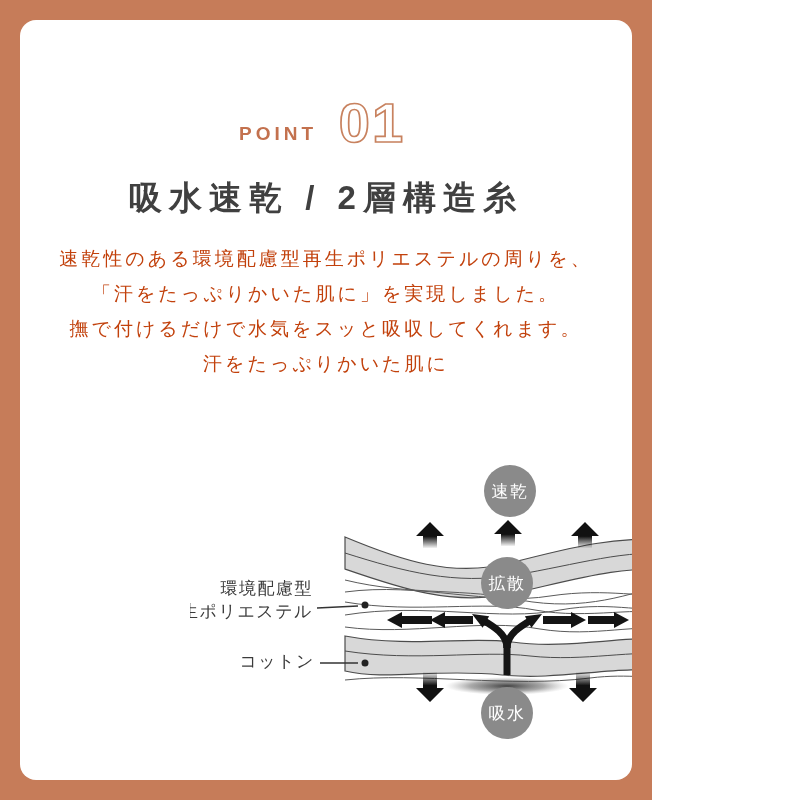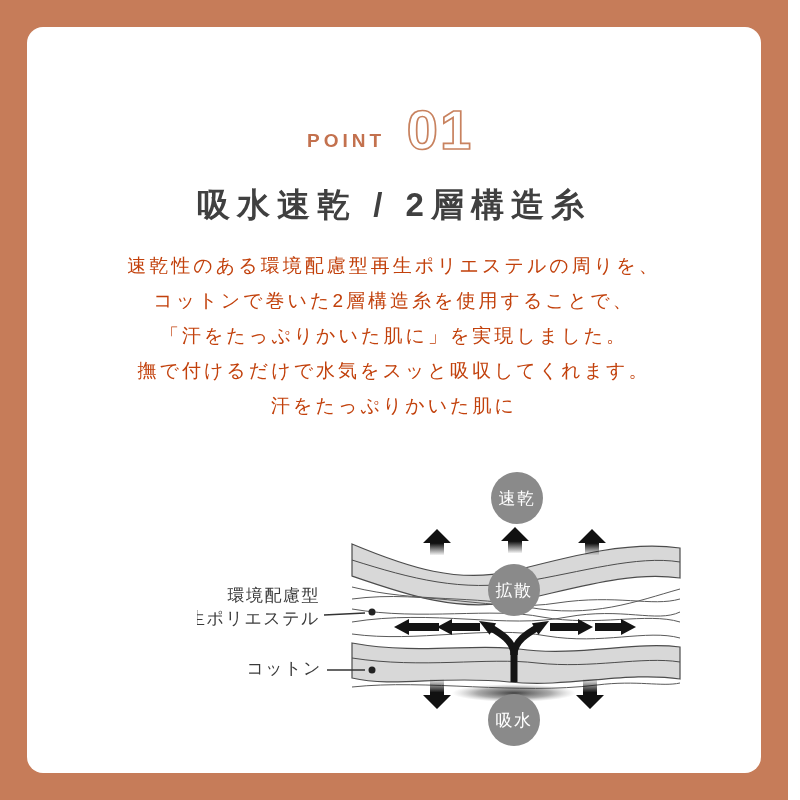--- a/index.html
+++ b/index.html
@@ -3,24 +3,24 @@
 <meta charset="utf-8">
 <style>
   html,body{margin:0;padding:0;}
   body{
     width:800px;height:800px;
     font-family:"Liberation Sans","DejaVu Sans",sans-serif;
     background:#ffffff;
   }
   .frame{
     position:relative;
-    width:788px;height:800px;
+    width:652px;height:800px;
     box-sizing:border-box;
     background:#c67c59;
-    padding:27px;
+    padding:20px;
   }
   .canvas{
     position:relative;
     width:100%;height:100%;
     background:#ffffff;
     border-radius:16px;
     overflow:hidden;
   }
   .point-header{
     position:absolute;
@@ -104,21 +104,20 @@
       <span class="point-label">POINT</span>
       <svg class="point-number-svg" width="82" height="60" viewBox="0 0 82 60" aria-hidden="true">
         <text x="41" y="48" text-anchor="middle">01</text>
       </svg>
     </div>
 
     <h1 class="heading">吸水速乾 / 2層構造糸</h1>
 
     <div class="body-text">
       <p>速乾性のある環境配慮型再生ポリエステルの周りを、</p>
-      <p>コットンで巻いた2層構造糸を使用することで、</p>
       <p>「汗をたっぷりかいた肌に」を実現しました。</p>
       <p>撫で付けるだけで水気をスッと吸収してくれます。</p>
       <p>汗をたっぷりかいた肌に</p>
     </div>
 
     <div class="diagram">
       <svg width="520" height="310" viewBox="0 0 520 310">
         <defs>
           <linearGradient id="fadeUp" x1="0" y1="0" x2="0" y2="1">
             <stop offset="0" stop-color="#111111"></stop>

